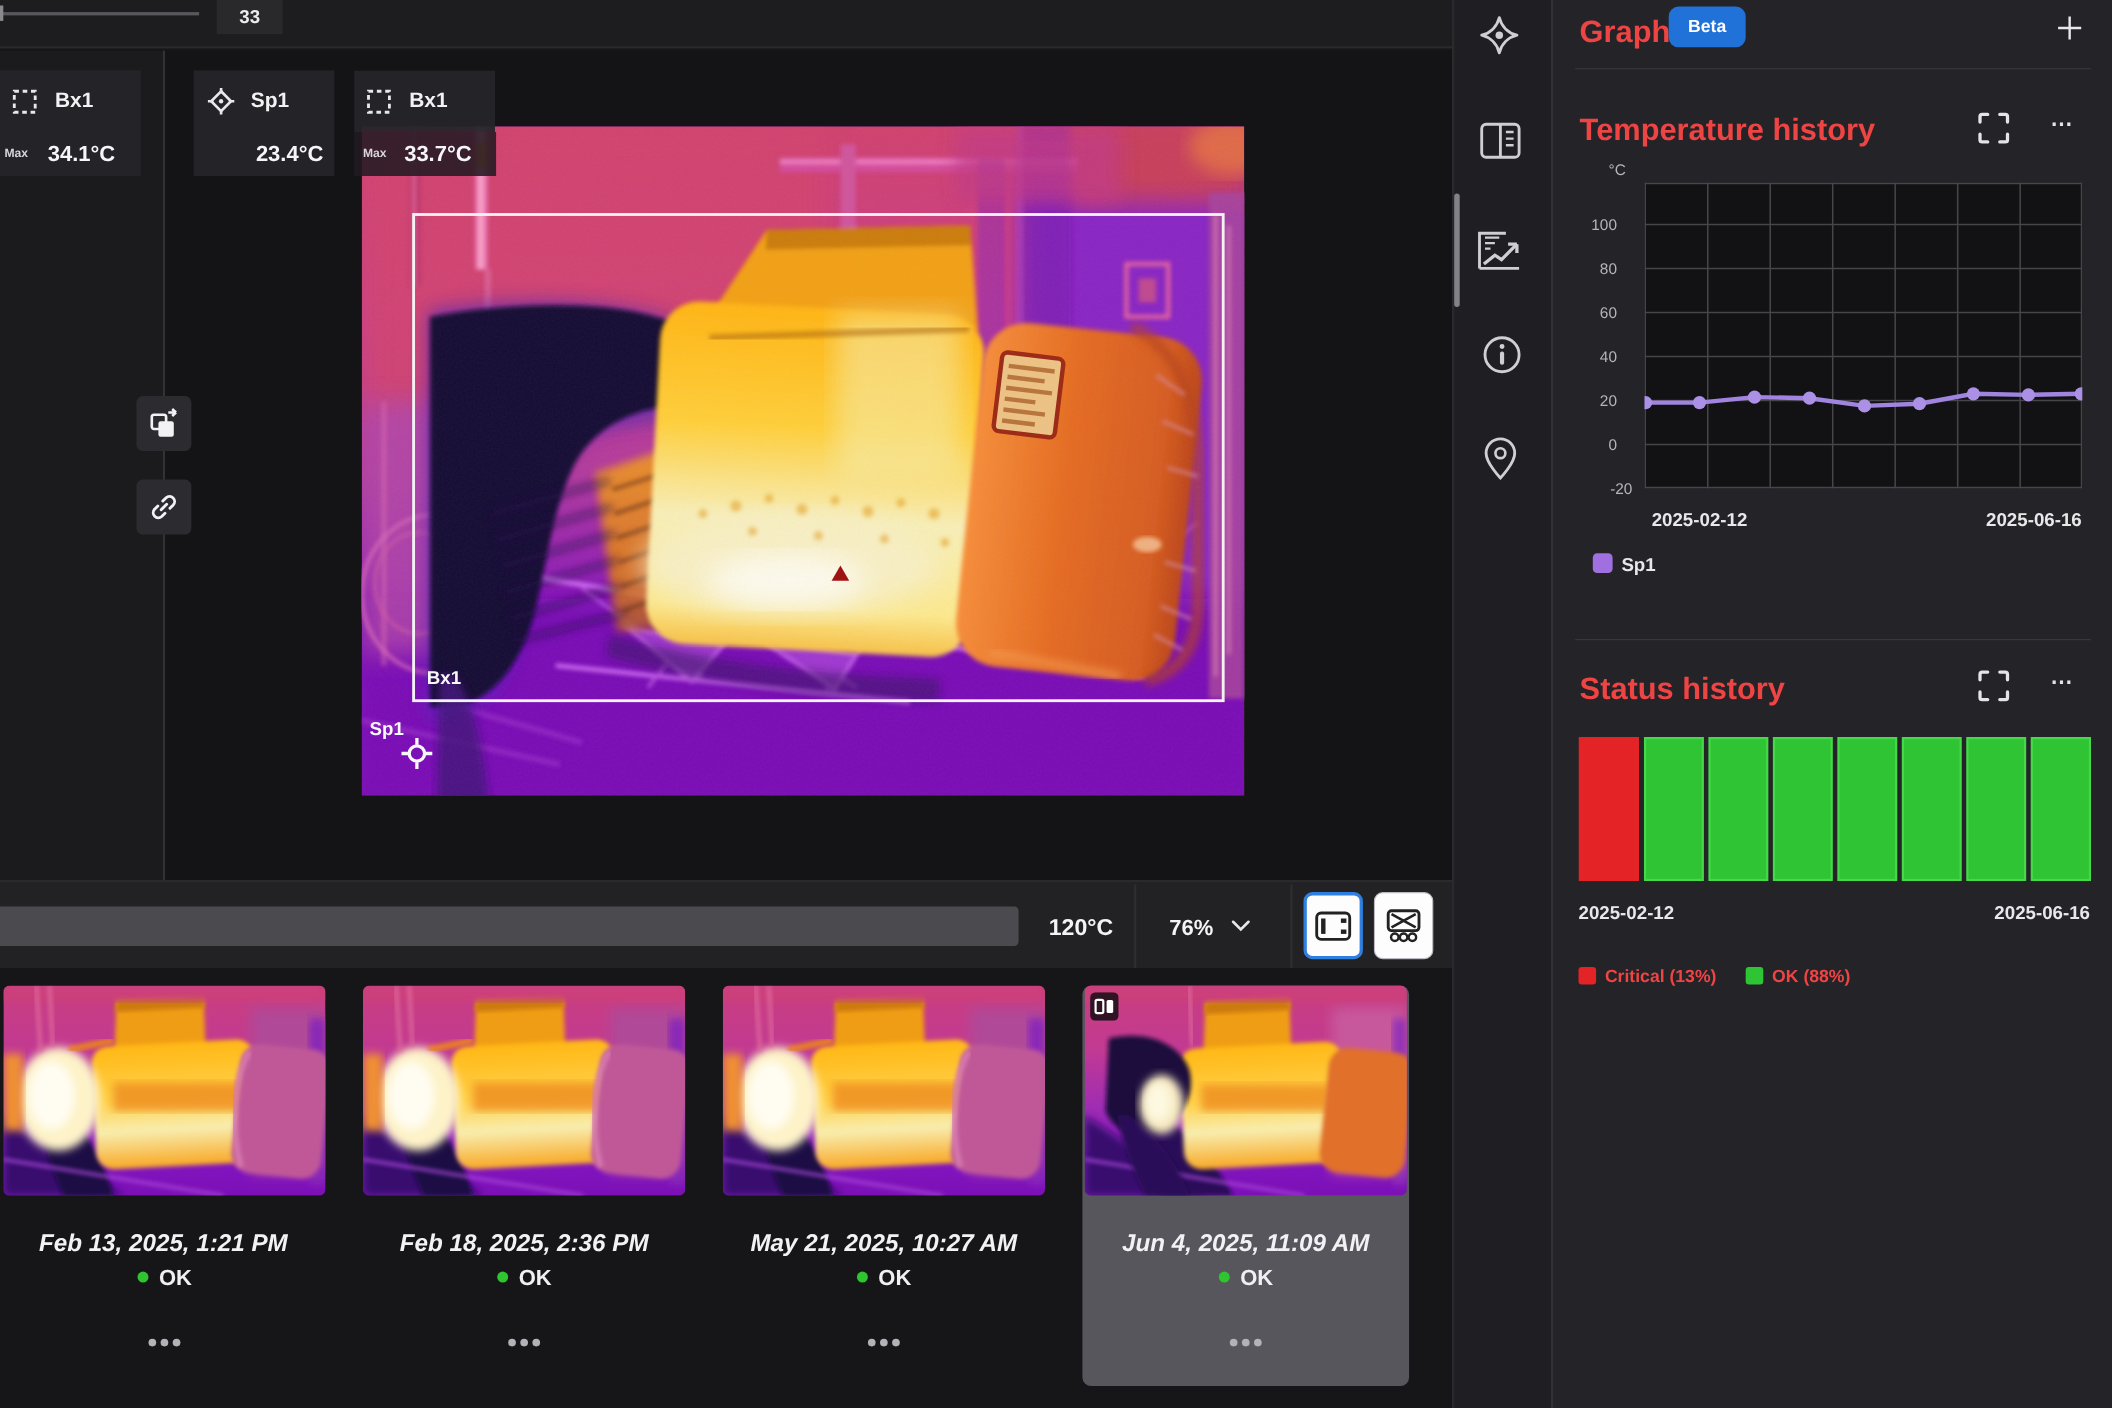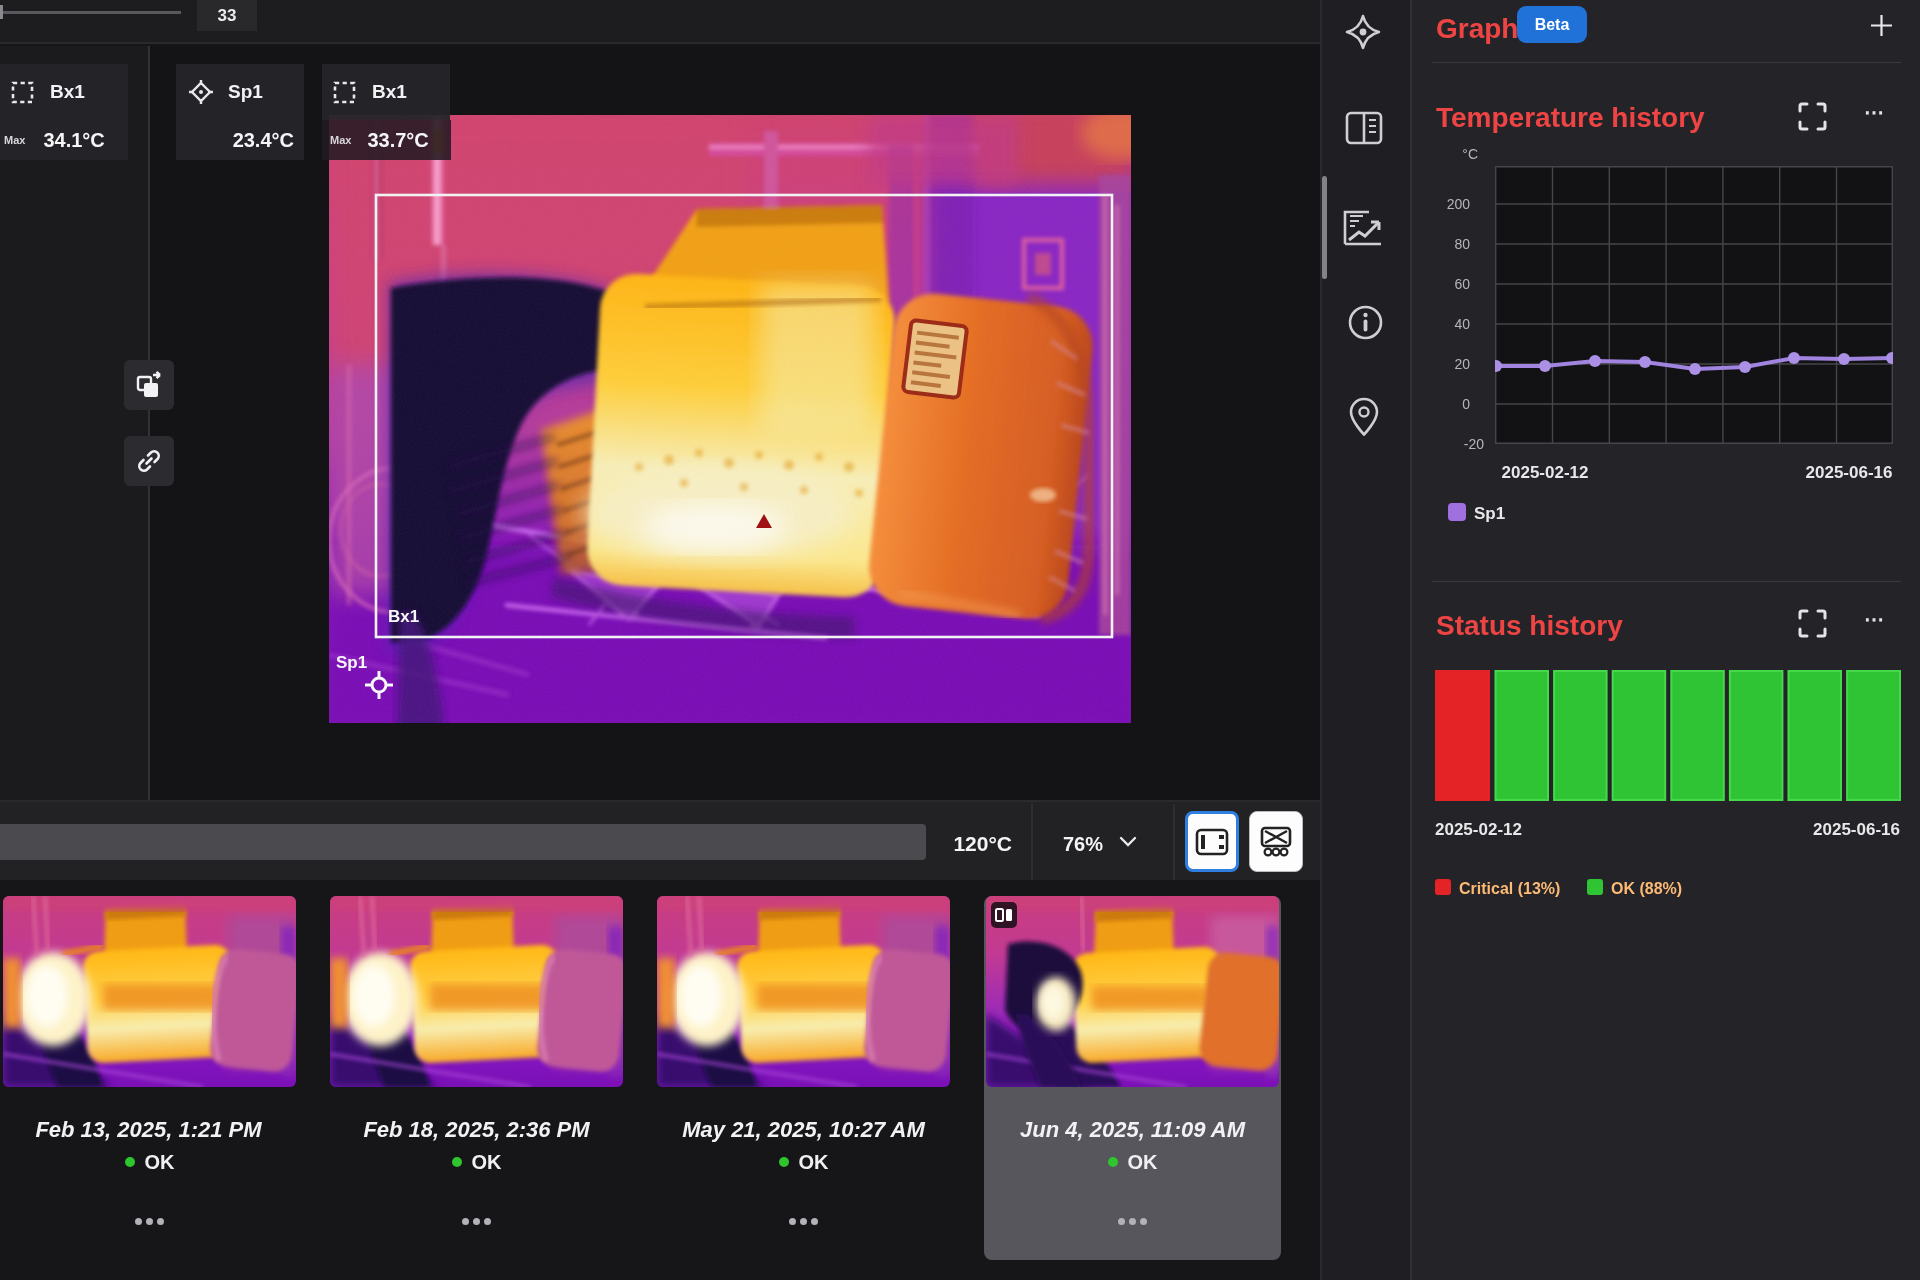--- a/index.html
+++ b/index.html
@@ -46,21 +46,21 @@
 
   
   #iconstrip { left:1320px; top:0; width:90px; height:1280px; background:#1f1f23; border-left:2px solid #2a2a2e; }
   #scrollthumb { left:1322px; top:176px; width:5px; height:103px; background:#828287; border-radius:3px; }
   #panel { left:1410px; top:0; width:510px; height:1280px; background:#242428; border-left:2px solid #323236; }
   .ptitle { color:#ef4444; font-weight:bold; font-size:28px; }
   .psep { left:1432px; width:469px; height:1px; background:#39393d; }
   .betabadge { left:1517px; top:6px; width:70px; height:37px; background:#2071d8; border-radius:9px; color:#fff; font-size:16px; font-weight:bold; text-align:center; line-height:37px; }
   .axlab { color:#b5b5ba; font-size:14px; text-align:right; width:40px; }
   .xlab { color:#e8e8ea; font-size:17px; font-weight:600; }
-  .legtxt { color:#fdba74; font-weight:bold; font-size:16px; }
+  .legtxt { color:#ef4444; font-weight:bold; font-size:16px; }
 </style>
 </head>
 <body>
 <div id="root">
 
   <div class="abs" id="topstrip"></div>
   <div class="abs" id="slider-line"></div>
   <div class="abs" id="slider-tick"></div>
   <div class="abs" id="valbox">33</div>
 
@@ -483,21 +483,21 @@
     <g stroke="#e4e4e8" stroke-width="3" fill="none" stroke-linecap="round">
       <path d="M3 10 V5 Q3 3 5 3 H10"></path>
         <path d="M21 3 H26 Q28 3 28 5 V10"></path>
       <path d="M28 21 V26 Q28 28 26 28 H21"></path>
         <path d="M10 28 H5 Q3 28 3 26 V21"></path>
     </g>
   </svg>
   <div class="abs" style="left:1858px; top:100px; width:34px; color:#e4e4e8; font-weight:bold; font-size:20px; letter-spacing:2px; text-align:center;">⋯</div>
 
   <div class="abs axlab" style="left:1438px; top:146px;">°C</div>
-  <div class="abs axlab" style="left:1430px; top:196px;">200</div>
+  <div class="abs axlab" style="left:1430px; top:196px;">100</div>
   <div class="abs axlab" style="left:1430px; top:236px;">80</div>
   <div class="abs axlab" style="left:1430px; top:276px;">60</div>
   <div class="abs axlab" style="left:1430px; top:316px;">40</div>
   <div class="abs axlab" style="left:1430px; top:356px;">20</div>
   <div class="abs axlab" style="left:1430px; top:396px;">0</div>
   <div class="abs axlab" style="left:1444px; top:436px;">-20</div>
   <svg class="abs" style="left:1495px; top:166px;" width="398" height="278" viewBox="0 0 398 278">
     <rect x="0" y="0" width="398" height="278" fill="#121215"></rect>
     <g stroke="#46464a" stroke-width="1.4" fill="none">
       <path d="M0.7 0 V278 M57.5 0 V278 M114.3 0 V278 M171.1 0 V278 M227.9 0 V278 M284.7 0 V278 M341.5 0 V278 M397.3 0 V278"></path>

